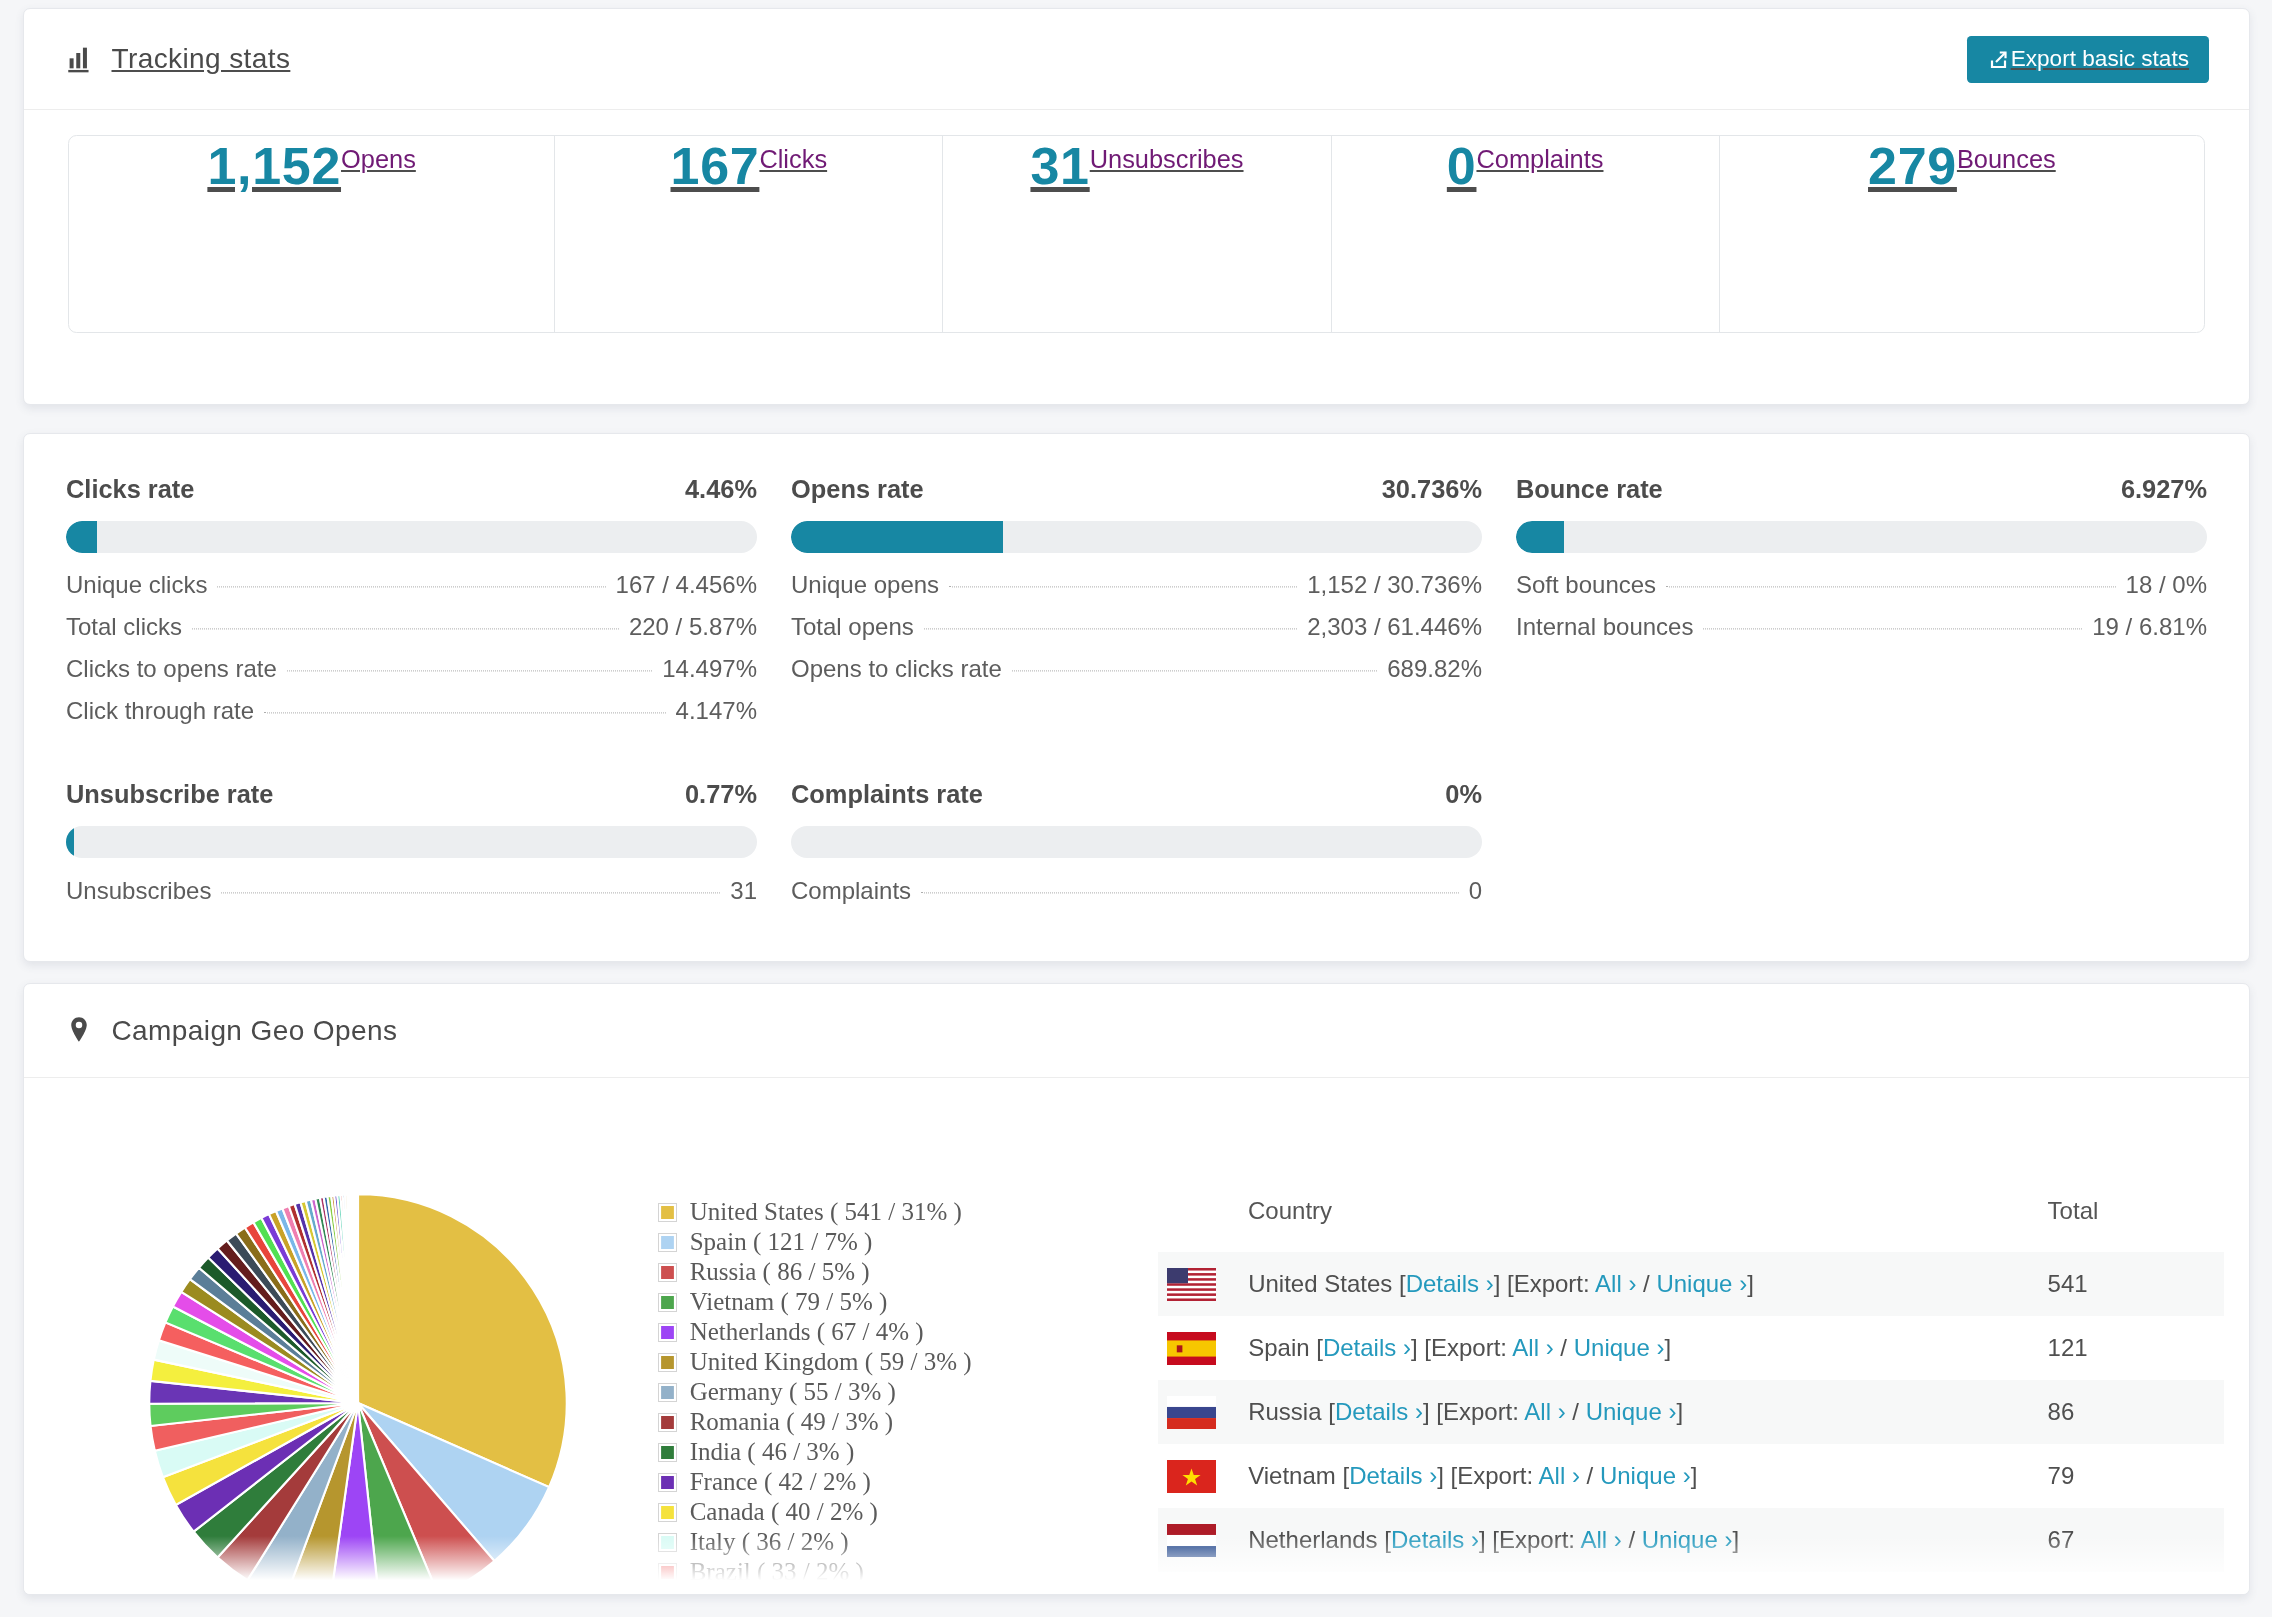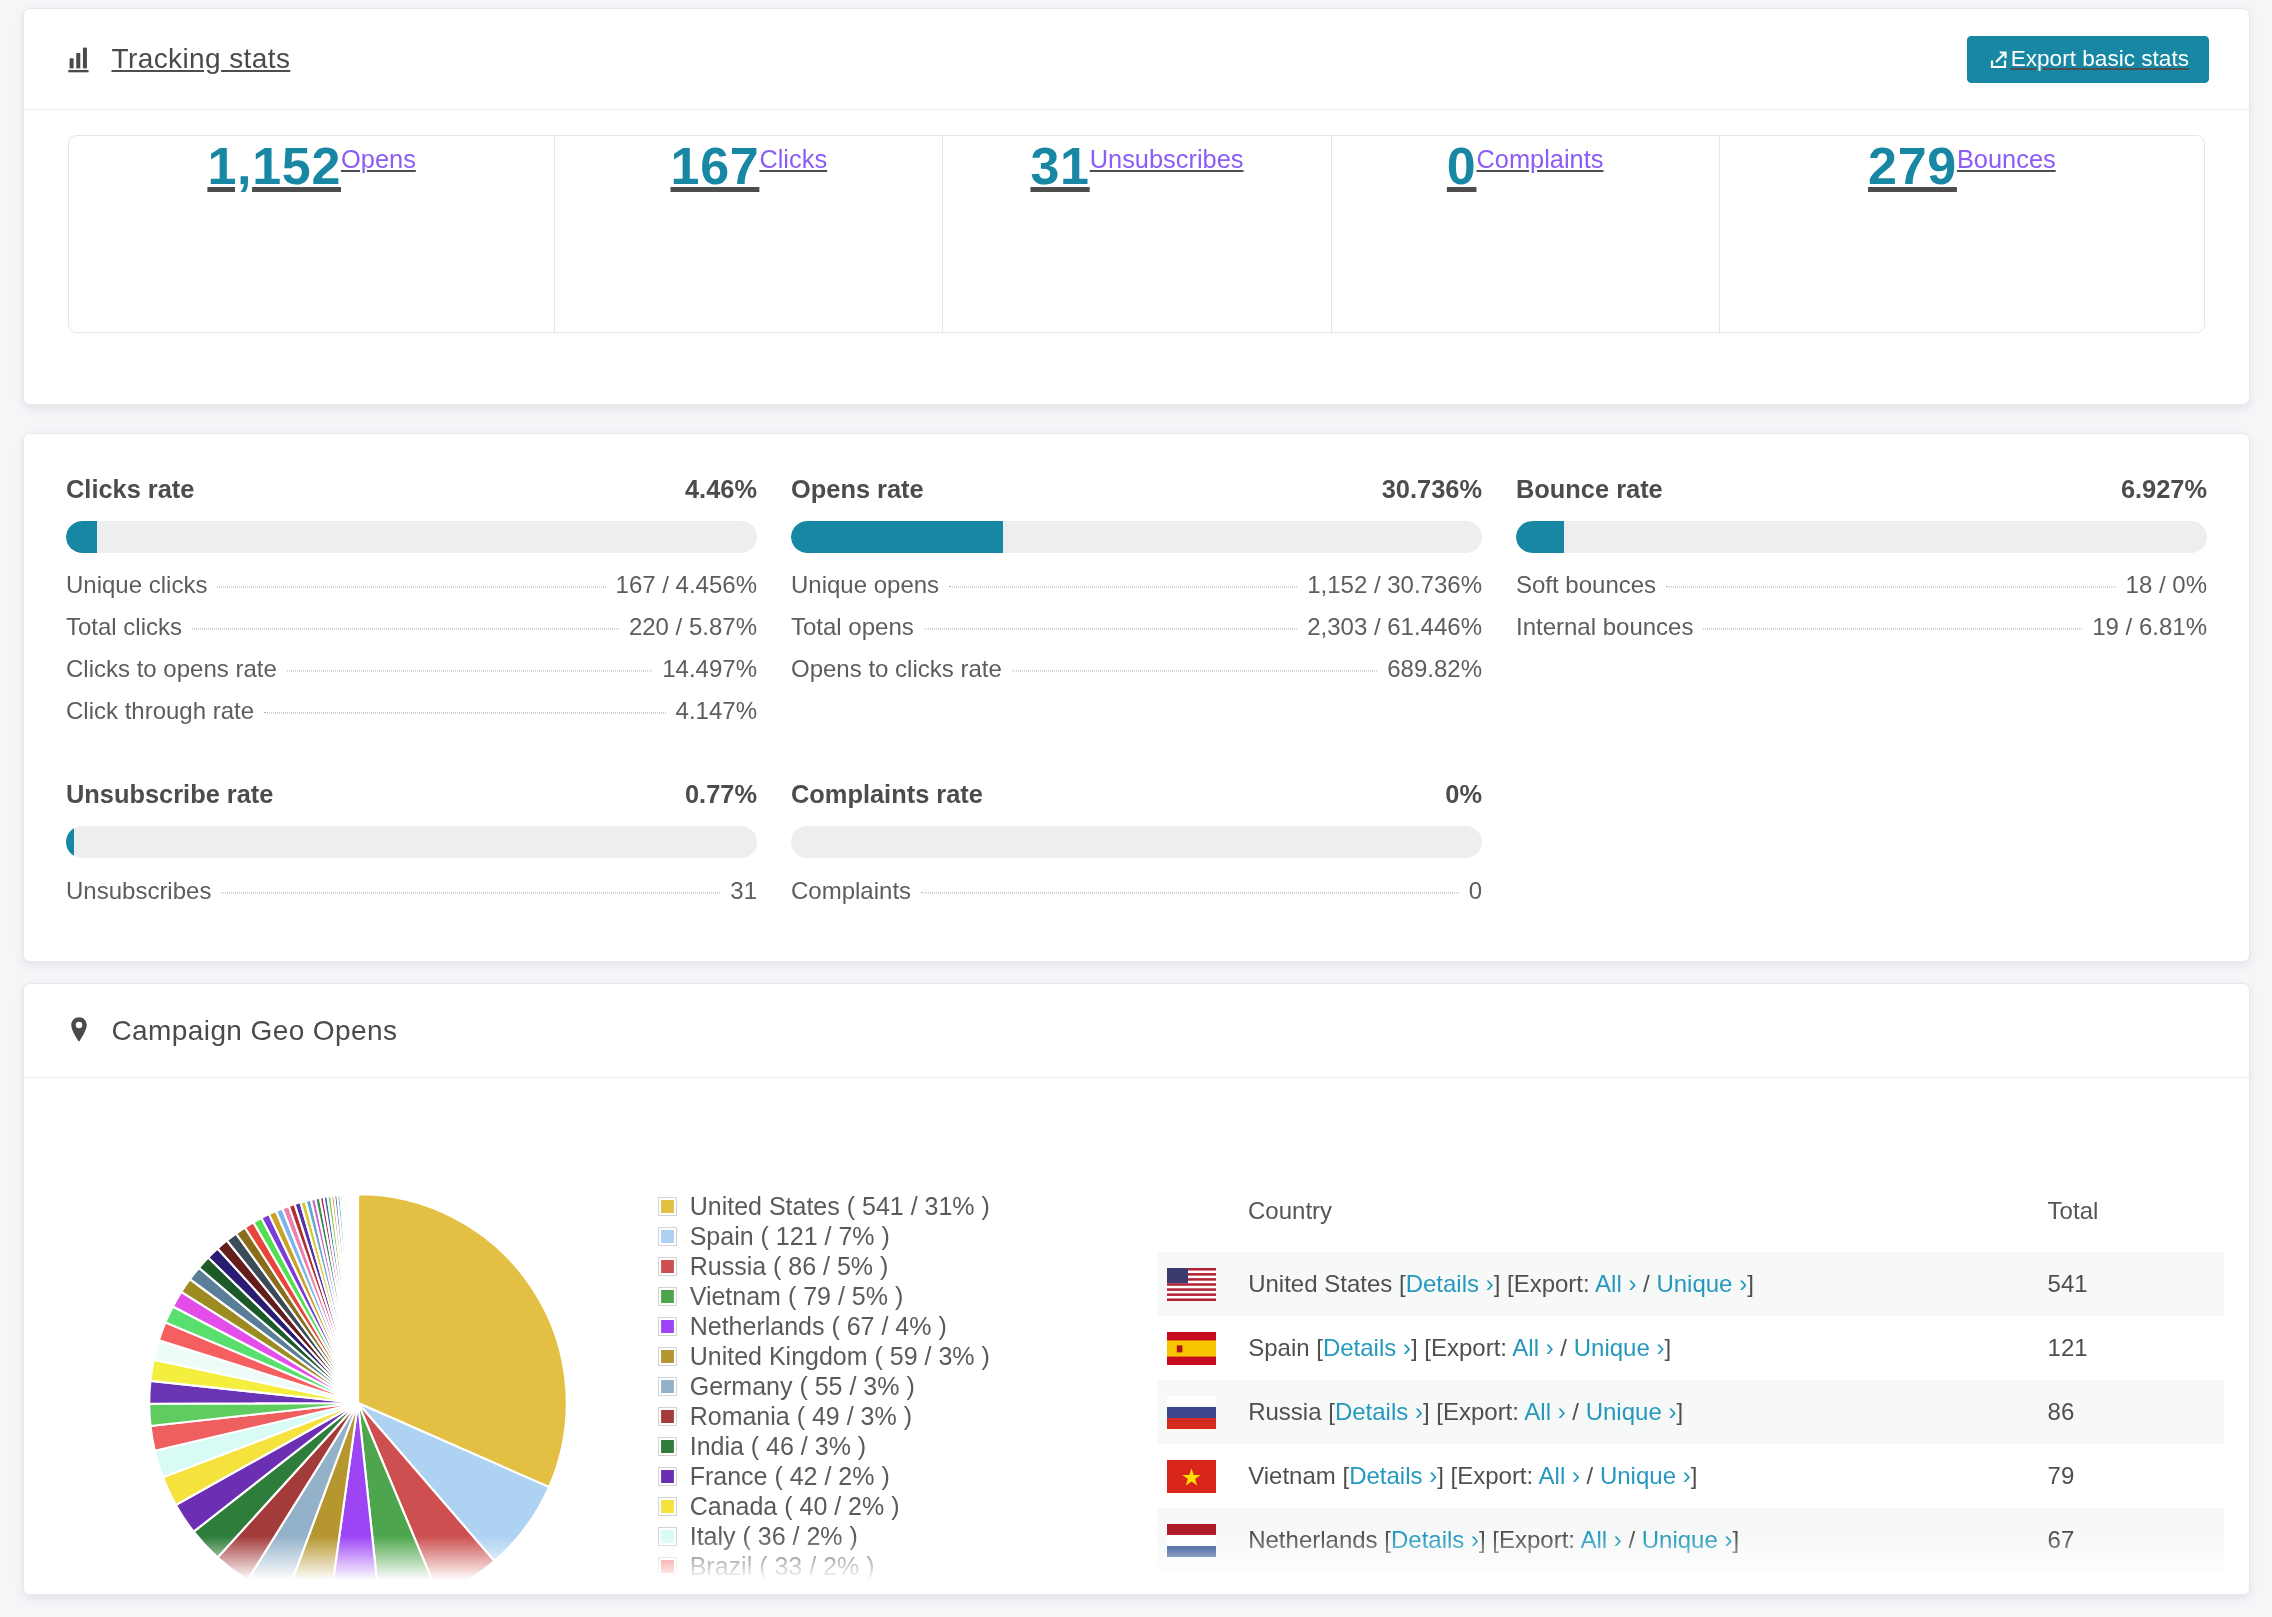--- a/index.html
+++ b/index.html
@@ -39,21 +39,21 @@
   .summary-box{
     margin:25.4px 44px 0;height:196px;
     border:0.7px solid #e3e6e9;border-radius:8.5px;
     display:grid;grid-template-columns:1.25fr 1fr 1fr 1fr 1.25fr;
   }
   .summary-cell{
     display:flex;align-items:flex-start;justify-content:center;
   }
   .summary-cell + .summary-cell{border-left:0.7px solid #e3e6e9;}
   .summary-value{font-size:52px;font-weight:700;color:var(--accent,#1787a7);letter-spacing:0.7px;}
-  .summary-label{font-size:25.4px;color:#8b5cf6;margin-top:8.5px;}
+  .summary-label{font-size:25.4px;color:#701a75;margin-top:8.5px;}
 
   
   .rates-grid{
     display:grid;grid-template-columns:1fr 1fr 1fr;
     column-gap:34px;row-gap:41px;
     margin:41px 42px 0;
   }
   .rate-title-row{display:flex;justify-content:space-between;align-items:baseline;}
   .rate-title{font-size:25.4px;font-weight:700;color:#4c4c4c;}
   .rate-value{font-size:25.4px;font-weight:700;color:#4c4c4c;}
@@ -63,21 +63,21 @@
   .bar-fill{height:100%;background:var(--accent,#1787a3);border-radius:16px 0 0 16px;}
   .rate-rows{margin-top:18.4px;}
   .stat-row{display:flex;align-items:baseline;height:42px;font-size:24px;color:#5d5d5d;}
   .stat-label{white-space:nowrap;}
   .stat-leader{flex:1;border-bottom:1.4px dotted #adadad;margin:0 10px;transform:translateY(-5.6px);}
   .stat-value{white-space:nowrap;}
 
   
   .geo-body{position:relative;height:517px;}
   #pie-svg{position:absolute;left:121px;top:112px;width:426px;height:426px;}
-  .legend{position:absolute;left:634px;top:113px;width:452px;}
+  .legend{position:absolute;left:634px;top:119px;width:452px;font-family:Liberation Serif, serif;}
   .legend-item{display:flex;align-items:center;gap:12.7px;height:30px;cursor:pointer;}
   .legend-swatch{
     width:19px;height:19px;flex:none;border:1.4px solid #d4d4d4;
     box-shadow:inset 0 0 0 2.1px #fff;box-sizing:border-box;
   }
   .legend-label{font-size:25px;color:#5a5a5a;white-space:nowrap;}
 
   .geo-table{position:absolute;left:1134px;right:25.4px;top:119px;}
   .g-header{display:flex;align-items:flex-start;height:55px;font-size:24px;color:#555;}
   .g-header .g-flag-sp{width:90px;flex:none;}

